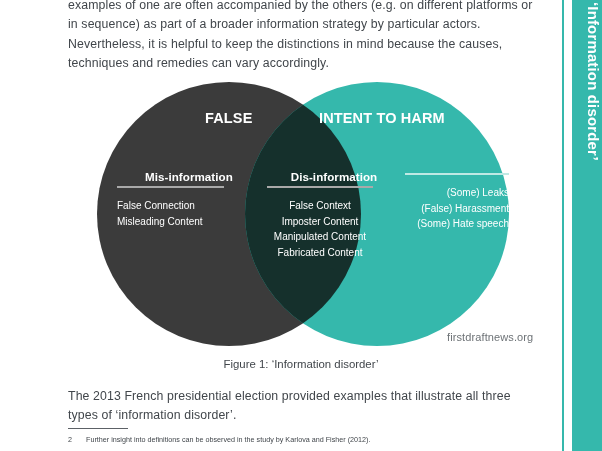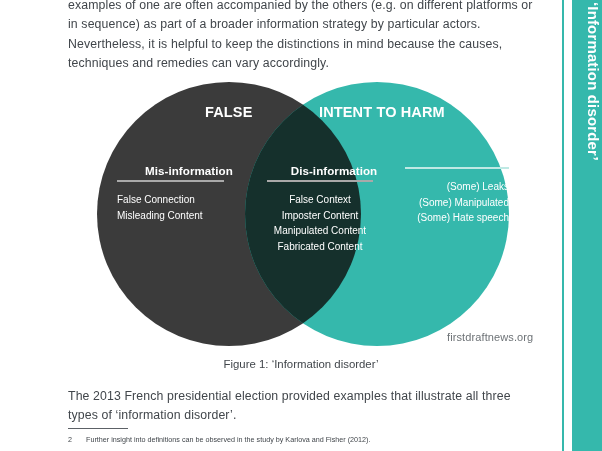--- a/index.html
+++ b/index.html
@@ -77,21 +77,21 @@
     width: 264px;
     height: 264px;
     border-radius: 50%;
     background: #15302c;
     clip-path: circle(132px at -16px 132px);
   }
 
   .venn-text {
     position: absolute;
     left: 0;
-    top: 0;
+    top: 6px;
     width: 412px;
     height: 265px;
   }
 
   .cap-title {
     position: absolute;
     color: #ffffff;
     font-weight: bold;
     font-size: 14.5px;
     letter-spacing: 0.01em;
@@ -240,21 +240,21 @@
         <div class="group-rule"></div>
         <div class="group-item">False Context</div>
         <div class="group-item">Imposter Content</div>
         <div class="group-item">Manipulated Content</div>
         <div class="group-item">Fabricated Content</div>
       </div>
 
       <div class="group" id="group-mal">
         <div class="group-rule"></div>
         <div class="group-item">(Some) Leaks</div>
-        <div class="group-item">(Some) Manipulated</div>
+        <div class="group-item">(False) Harassment</div>
         <div class="group-item">(Some) Hate speech</div>
       </div>
 
     </div>
   </div>
 
   <div class="credit">firstdraftnews.org</div>
 
   <div class="fig-caption">Figure 1: ‘Information disorder’</div>
 </div>

